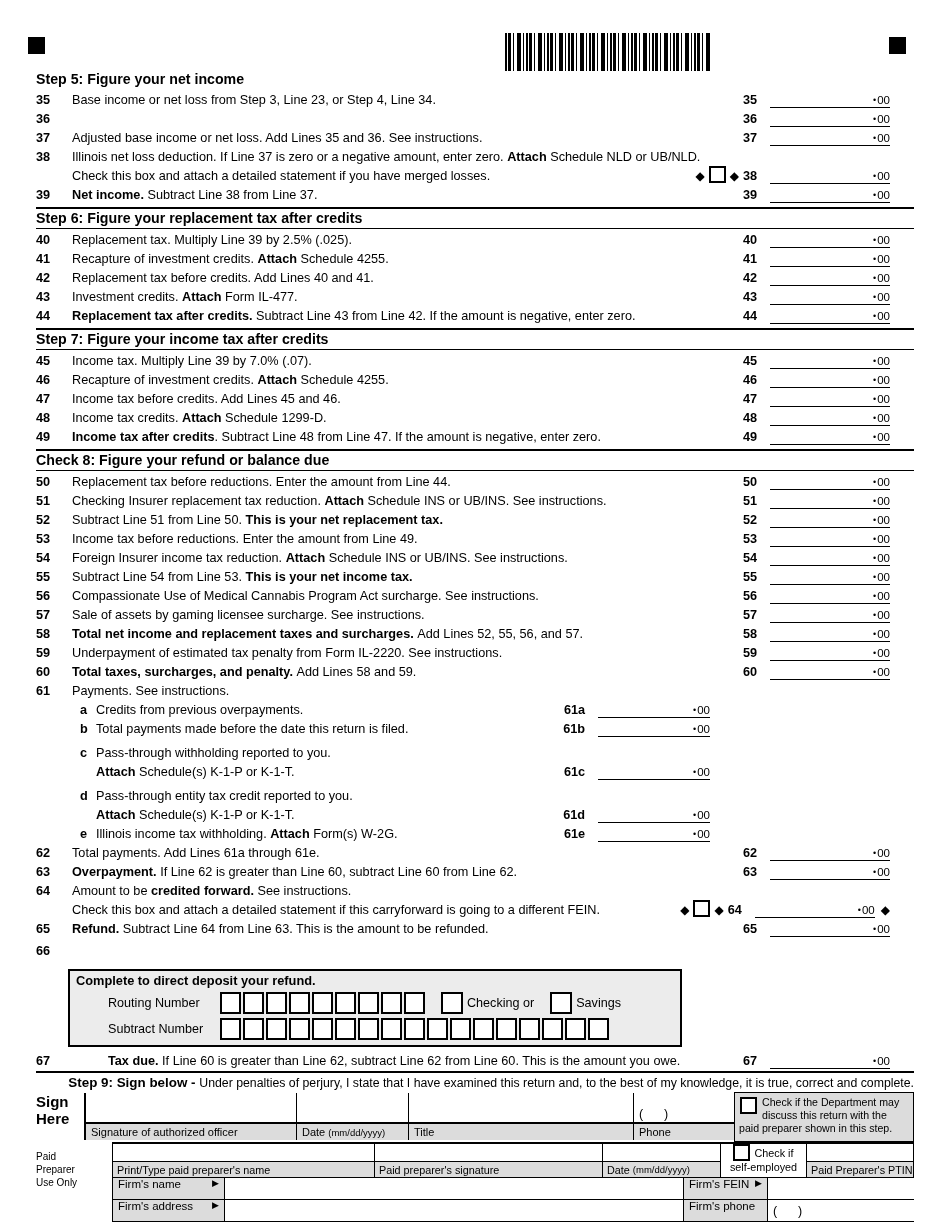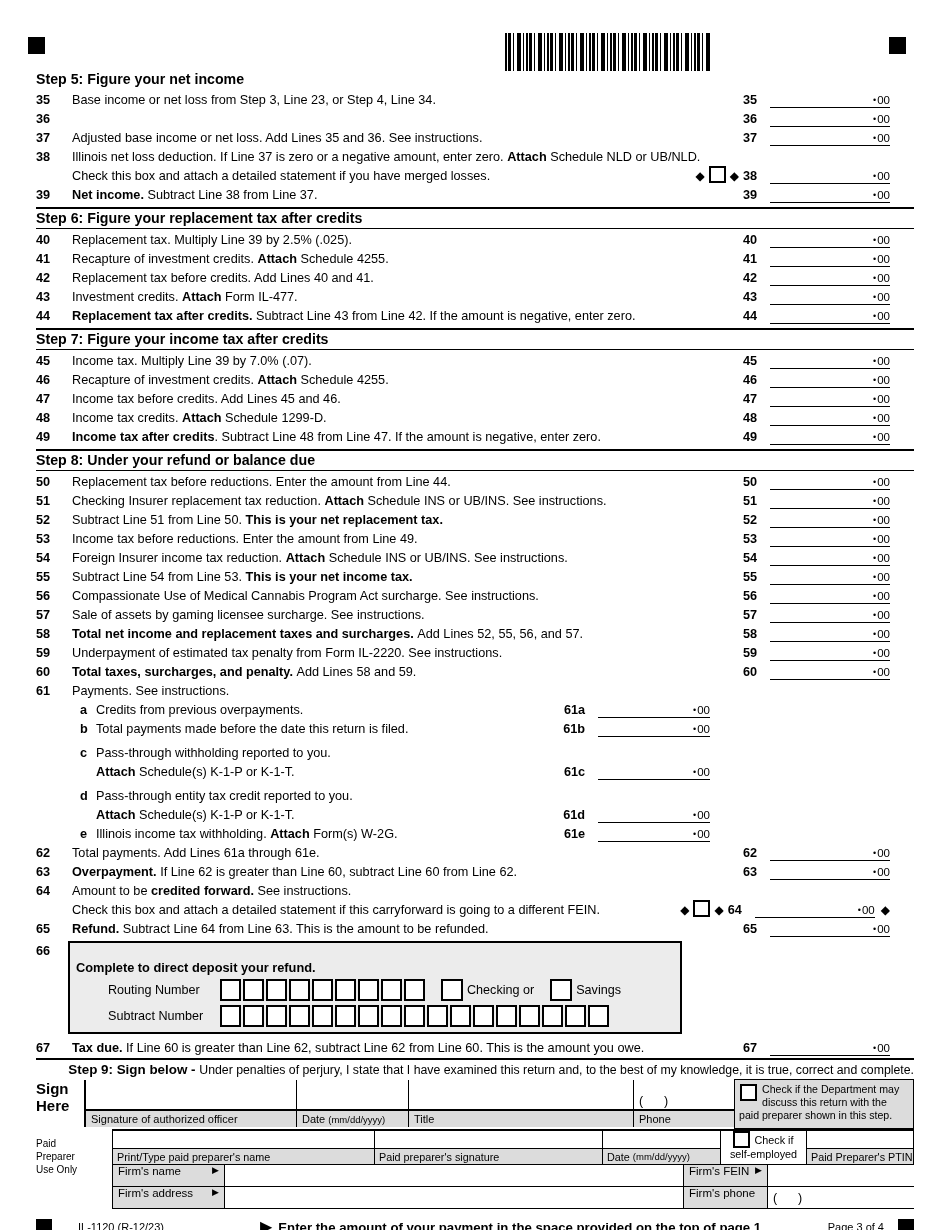--- a/index.html
+++ b/index.html
@@ -30,21 +30,21 @@
   .cents::before{content:"\2022";font-size:9px;vertical-align:1px;padding-right:1px;}
   .diamond{font-size:12px;margin:0 5px 1px 0;line-height:13px;}
   .diamond.lead{margin:0 4px 1px 4px;}
   .diamond.after{margin:0 0 1px 6px;}
   .ckbox{display:inline-block;width:13px;height:13px;border:2px solid #000;background:#fff;flex:none;}
   .row .ckbox{margin-bottom:1px;}
 
   
   .dep-wrap{display:flex;margin:4px 0 3px 0;}
   .dep-num{width:32px;font-weight:700;font-size:12.7px;padding-top:3px;flex:none;}
-  .dep-box{width:598px;border:2px solid #000;background:#ececec;padding:17px 6px 5px 6px;box-sizing:content-box;}
+  .dep-box{width:598px;border:2px solid #000;background:#ececec;padding:2px 6px 5px 6px;box-sizing:content-box;margin-top:28px;}
   .dep-head{font-weight:700;font-size:12.8px;}
   .dep-row{display:flex;align-items:center;margin-top:4px;}
   .dep-label{flex:none;width:112px;padding-left:32px;font-size:12.6px;}
   .dep-cells{display:flex;gap:2px;}
   .dcell{width:17px;height:18px;border:2px solid #000;background:#fff;}
   .dep-check{display:flex;align-items:center;margin-left:16px;font-size:12.6px;}
   .dep-ck{width:18px;height:18px;border:2px solid #000;background:#fff;margin-right:4px;flex:none;}
 
   
   .s9head{border-top:2.5px solid #000;padding-top:2px;font-size:12.3px;margin-top:2px;white-space:nowrap;text-align:right;}
@@ -285,21 +285,21 @@
           <span class="right">
             <span class="amount">
               <span class="anum">49</span>
               <span class="aline"></span>
               <span class="cents">00</span>
             </span>
           </span>
         </div>
       </section>
       <section class="step">
-        <div class="step-head">Step 8: Under your refund or balance due</div>
+        <div class="step-head">Check 8: Figure your refund or balance due</div>
         <div class="row">
           <span class="num">50</span>
           <span class="label"><span>Replacement tax before reductions. Enter the amount from Line 44.</span></span>
           <span class="right">
             <span class="amount">
               <span class="anum">50</span>
               <span class="aline"></span>
               <span class="cents">00</span>
             </span>
           </span>
@@ -576,21 +576,21 @@
                 <span class="dcell"></span>
                 <span class="dcell"></span>
                 <span class="dcell"></span>
                 <span class="dcell"></span>
                 <span class="dcell"></span>
                 <span class="dcell"></span>
               </span>
             </div>
           </div>
         </div>
-        <div class="row" style="">
+        <div class="row" style=" gap: 36px;">
           <span class="num">67</span>
           <span class="label"><span class="b">Tax due. </span><span>If Line 60 is greater than Line 62, subtract Line 62 from Line 60. This is the amount you owe.</span></span>
           <span class="right">
             <span class="amount">
               <span class="anum">67</span>
               <span class="aline"></span>
               <span class="cents">00</span>
             </span>
           </span>
         </div>

